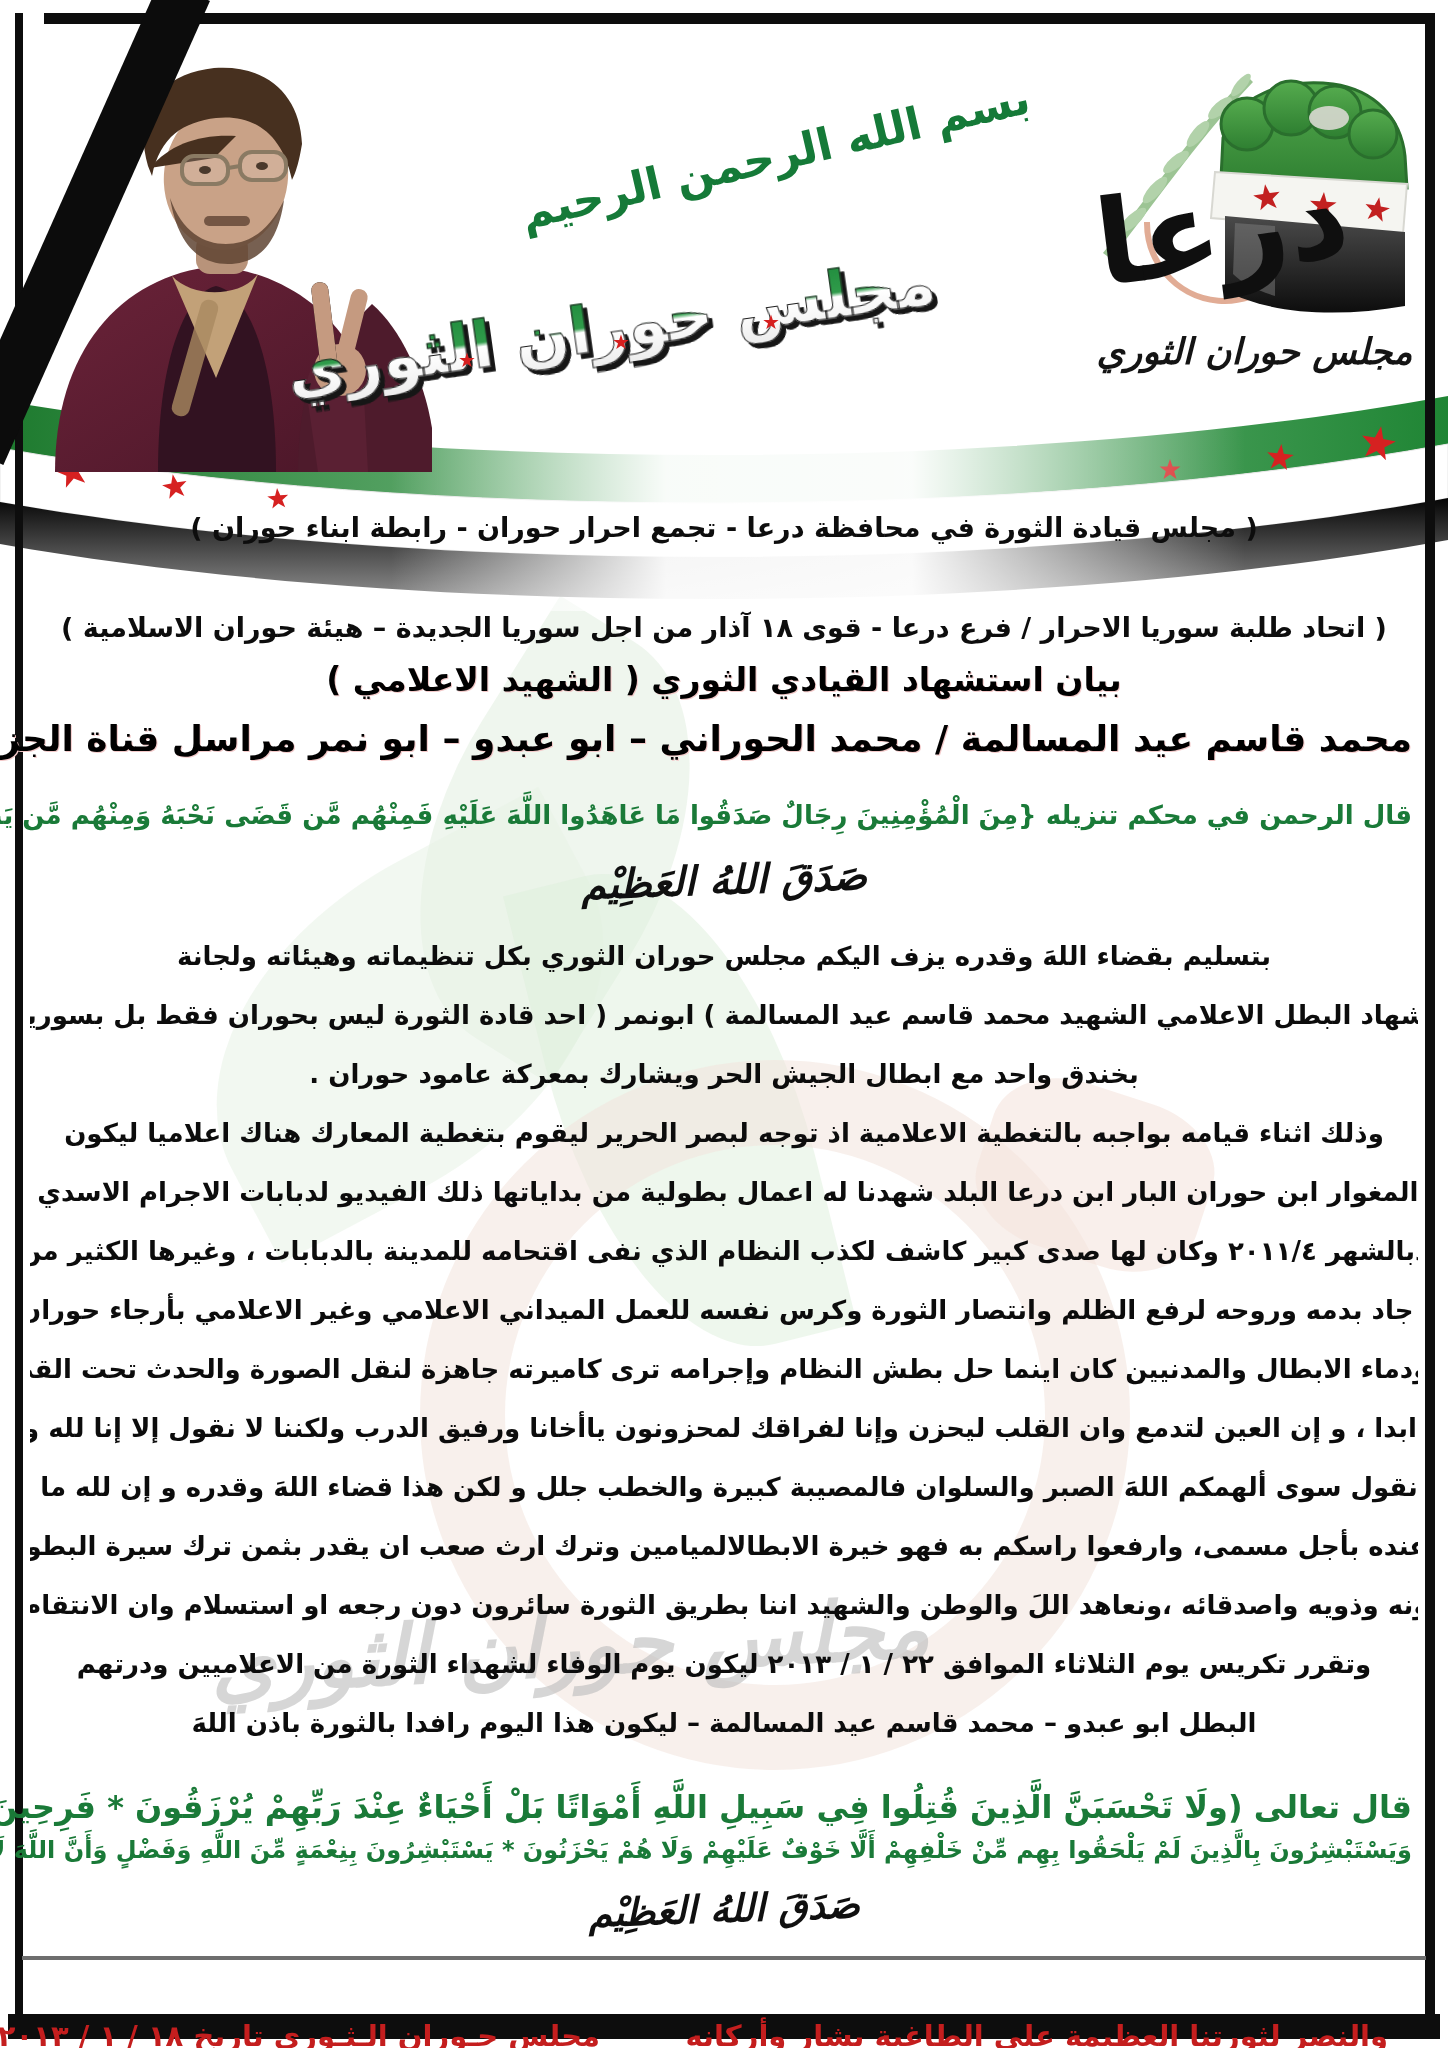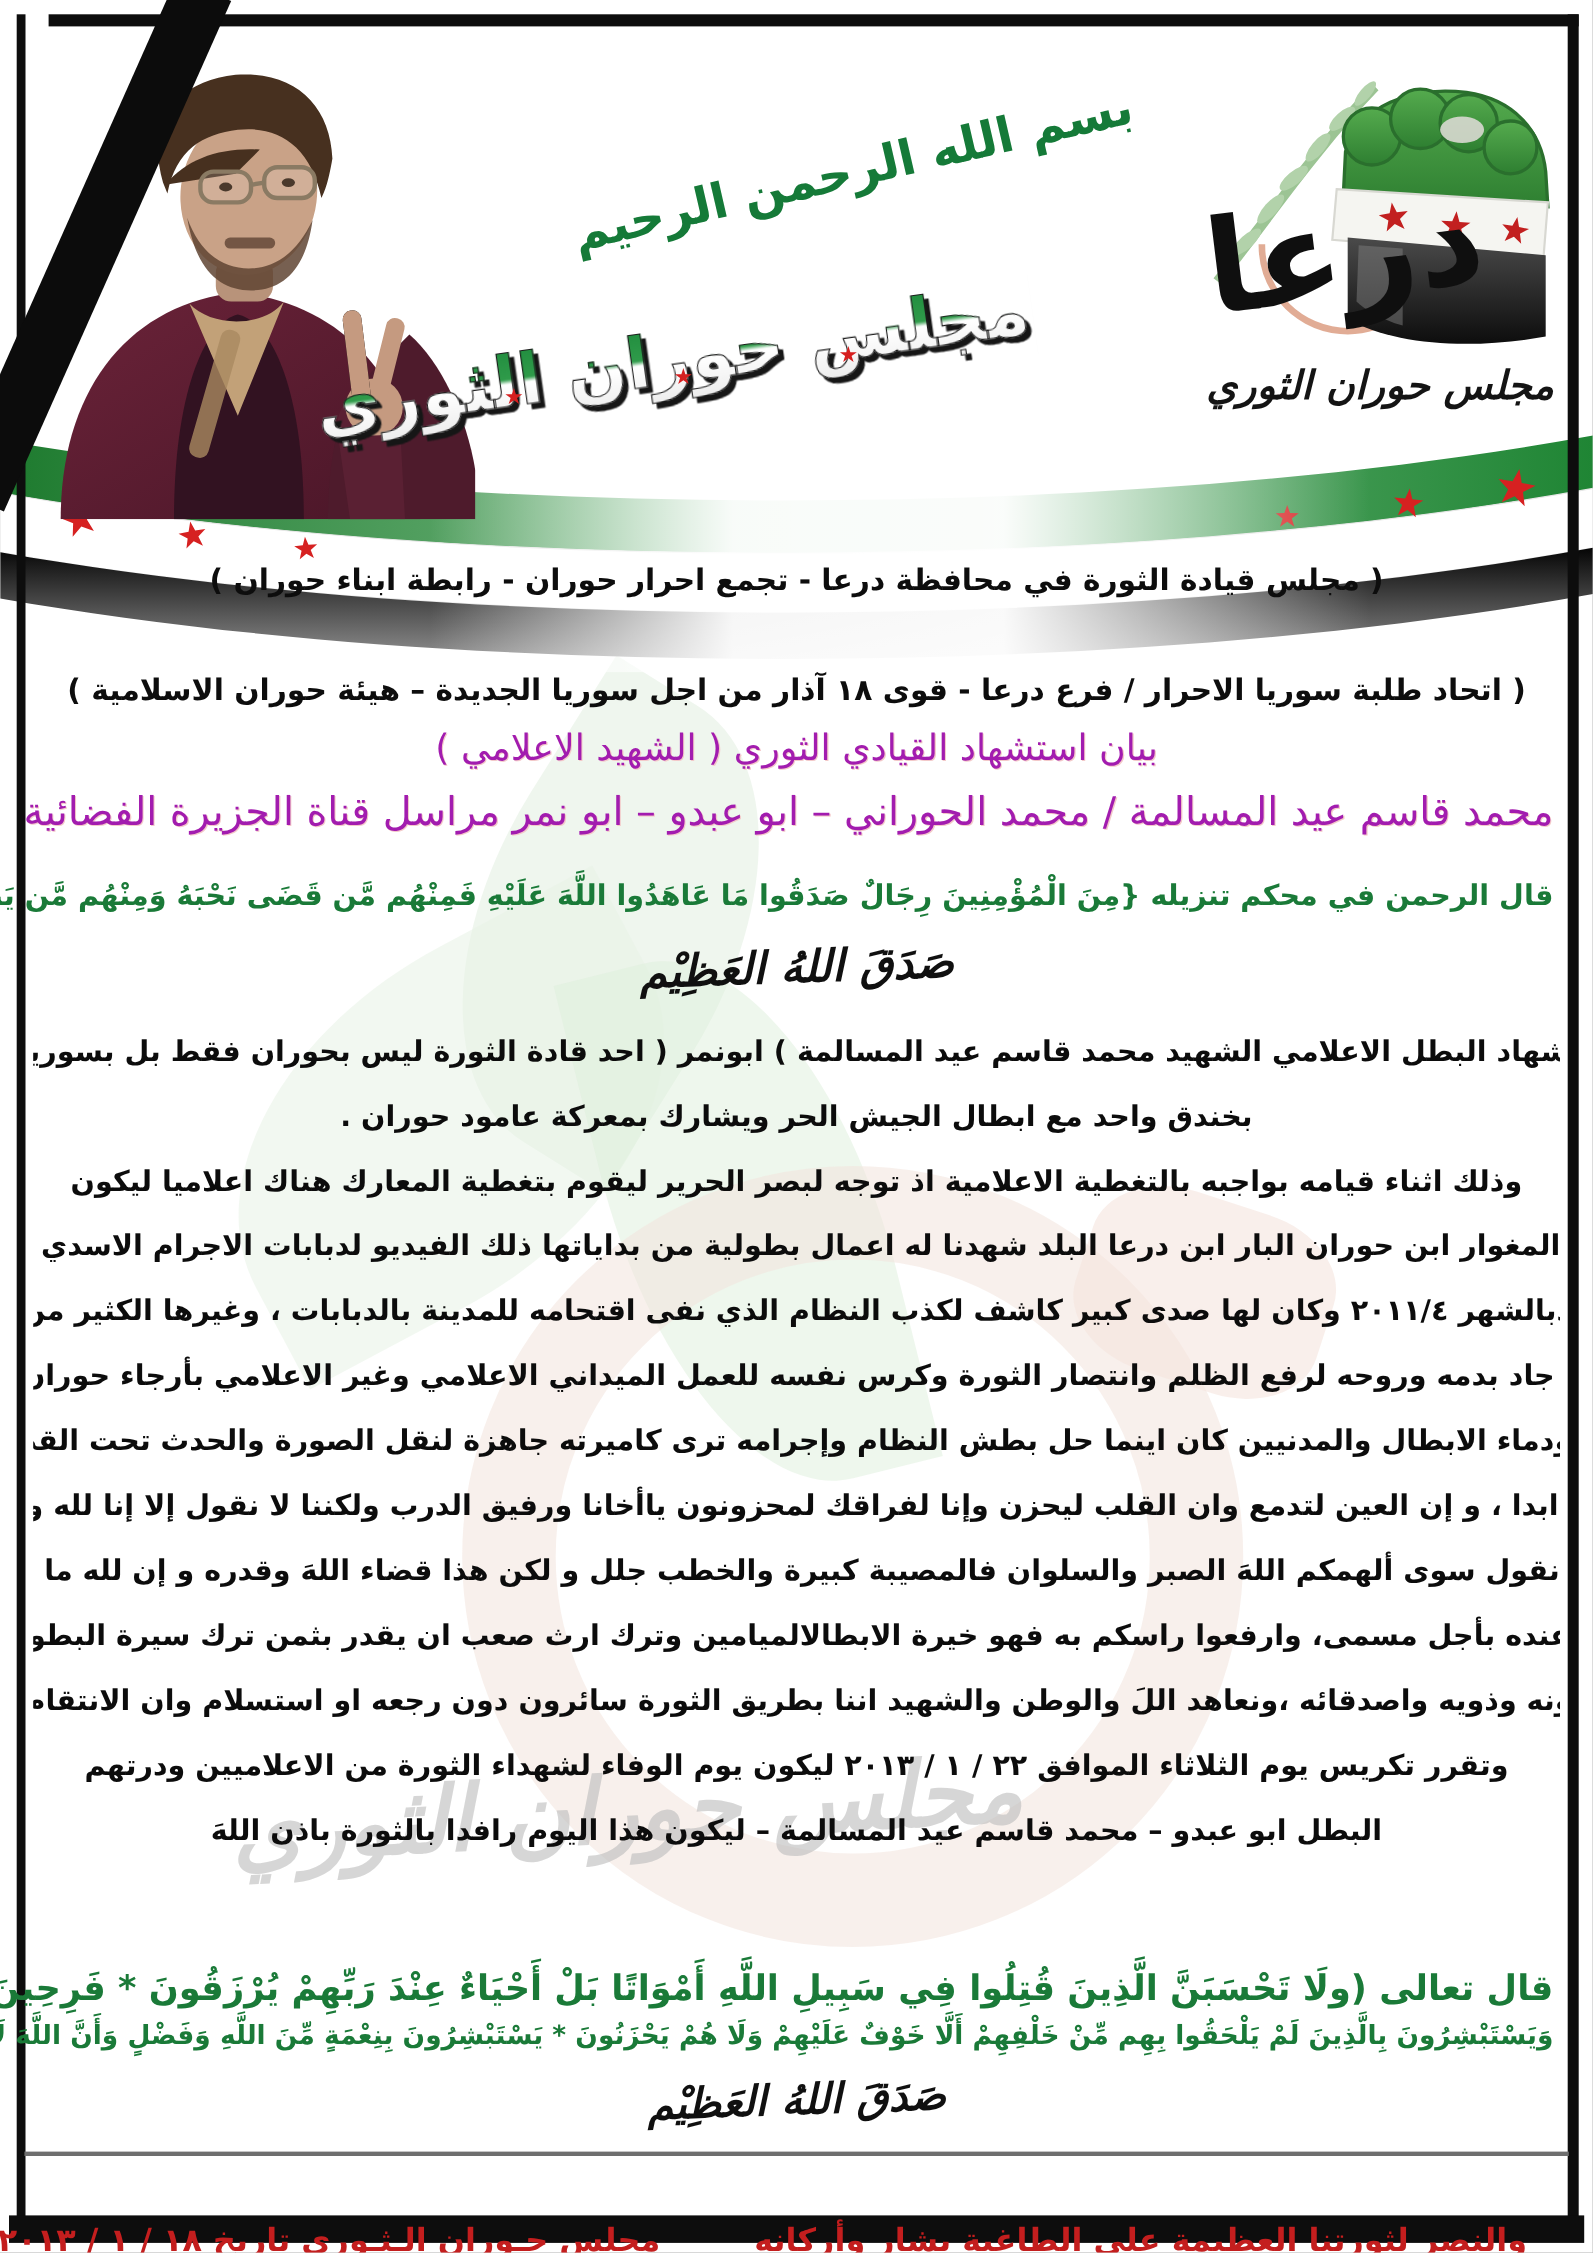--- a/index.html
+++ b/index.html
@@ -40,21 +40,21 @@
         font-family:"DejaVu Serif",serif;font-style:italic;font-weight:bold;
         font-size:36px;color:#141414;text-align:center;white-space:nowrap;}
   
   .flagband{position:absolute;left:0;top:386px;width:1448px;height:225px;z-index:2;}
   .flag-fade{position:absolute;left:0;top:386px;width:1448px;height:225px;z-index:2;
         background:linear-gradient(90deg,rgba(255,255,255,0) 0%,rgba(255,255,255,0) 27%,
         rgba(255,255,255,.95) 46%,rgba(255,255,255,.97) 63%,rgba(255,255,255,0) 86%,rgba(255,255,255,0) 100%);}
   
   .txt{position:absolute;left:36px;right:36px;text-align:center;white-space:nowrap;z-index:6;}
   .org-line{font-weight:bold;color:#0d0d0d;font-size:27px;}
-  .title-red{font-weight:normal;color:#a21caf;text-shadow:1px 1px 0 #f3c9c9;}
+  .title-red{font-weight:bold;color:#000000;text-shadow:1px 1px 0 #f3c9c9;}
   .verse-green{font-weight:bold;color:#1a7a38;font-size:26px;}
   .sadaqa{font-family:"DejaVu Serif",serif;font-style:italic;font-weight:bold;
         color:#101010;transform:rotate(-2deg);}
   .body-text{position:absolute;left:30px;right:30px;top:926px;z-index:6;overflow:hidden;}
   .body-line{height:59px;display:flex;align-items:center;justify-content:center;
         font-weight:bold;color:#0c0c0c;font-size:26px;white-space:nowrap;letter-spacing:-.3px;}
   .divider{position:absolute;left:22px;right:22px;top:1956px;height:4px;background:#6e6e6e;z-index:6;}
   .footer-red{position:absolute;font-weight:bold;color:#c41e1e;font-size:29px;
         white-space:nowrap;z-index:6;text-align:right;margin-top:41px;}
 </style>
@@ -187,20 +187,21 @@
   <div class="txt org-line" style="top:512px;">( مجلس قيادة الثورة في محافظة درعا - تجمع احرار حوران - رابطة ابناء حوران )</div>
   <div class="txt org-line" style="top:612px;">( اتحاد طلبة سوريا الاحرار / فرع درعا - قوى ١٨ آذار من اجل سوريا الجديدة – هيئة حوران الاسلامية )</div>
 
   <div class="txt title-red" style="top:660px;font-size:33px;">بيان استشهاد القيادي الثوري ( الشهيد الاعلامي )</div>
   <div class="txt title-red" style="top:718px;font-size:36px;">محمد قاسم عيد المسالمة / محمد الحوراني – ابو عبدو – ابو نمر مراسل قناة الجزيرة الفضائية</div>
 
   <div class="txt verse-green" style="top:800px;">قال الرحمن في محكم تنزيله {مِنَ الْمُؤْمِنِينَ رِجَالٌ صَدَقُوا مَا عَاهَدُوا اللَّهَ عَلَيْهِ فَمِنْهُم مَّن قَضَى نَحْبَهُ وَمِنْهُم مَّن يَنتَظِرُ وَمَا بَدَّلُوا . تَبْدِيلاً }</div>
   <div class="txt sadaqa" style="top:856px;font-size:40px;">صَدَقَ اللهُ العَظِيْم</div>
 
   <div class="body-text">
+      <div class="body-line">بتسليم بقضاء اللهَ وقدره يزف اليكم مجلس حوران الثوري بكل تنظيماته وهيئاته ولجانة</div>
       <div class="body-line">نبأ استشهاد البطل الاعلامي الشهيد محمد قاسم عيد المسالمة ) ابونمر ( احد قادة الثورة ليس بحوران فقط بل بسوريا كلها ،</div>
       <div class="body-line">بخندق واحد مع ابطال الجيش الحر ويشارك بمعركة عامود حوران .</div>
       <div class="body-line">وذلك اثناء قيامه بواجبه بالتغطية الاعلامية اذ توجه لبصر الحرير ليقوم بتغطية المعارك هناك اعلاميا ليكون</div>
       <div class="body-line">هذا البطل المغوار ابن حوران البار ابن درعا البلد شهدنا له اعمال بطولية من بداياتها ذلك الفيديو لدبابات الاجرام الاسدي عند اقتحام</div>
       <div class="body-line">درعا البلدبالشهر ٢٠١١/٤ وكان لها صدى كبير كاشف لكذب النظام الذي نفى اقتحامه للمدينة بالدبابات ، وغيرها الكثير من بطولات</div>
       <div class="body-line">هذا المغوار الذي جاد بدمه وروحه لرفع الظلم وانتصار الثورة وكرس نفسه للعمل الميداني الاعلامي وغير الاعلامي بأرجاء حوران كافة هذا الغيور</div>
       <div class="body-line">على ارواح ودماء الابطال والمدنيين كان اينما حل بطش النظام وإجرامه ترى كاميرته جاهزة لنقل الصورة والحدث تحت القصف والدمار</div>
       <div class="body-line">غير آبه بالموت ابدا ، و إن العين لتدمع وان القلب ليحزن وإنا لفراقك لمحزونون ياأخانا ورفيق الدرب ولكننا لا نقول إلا إنا لله وإنا إليه راجعون</div>
       <div class="body-line">ولأهلك وذويك لا نقول سوى ألهمكم اللهَ الصبر والسلوان فالمصيبة كبيرة والخطب جلل و لكن هذا قضاء اللهَ وقدره و إن لله ما أخذ وله ما أعطى</div>
       <div class="body-line">وكل شيء عنده بأجل مسمى، وارفعوا راسكم به فهو خيرة الابطالالميامين وترك ارث صعب ان يقدر بثمن ترك سيرة البطولة والشرف</div>

